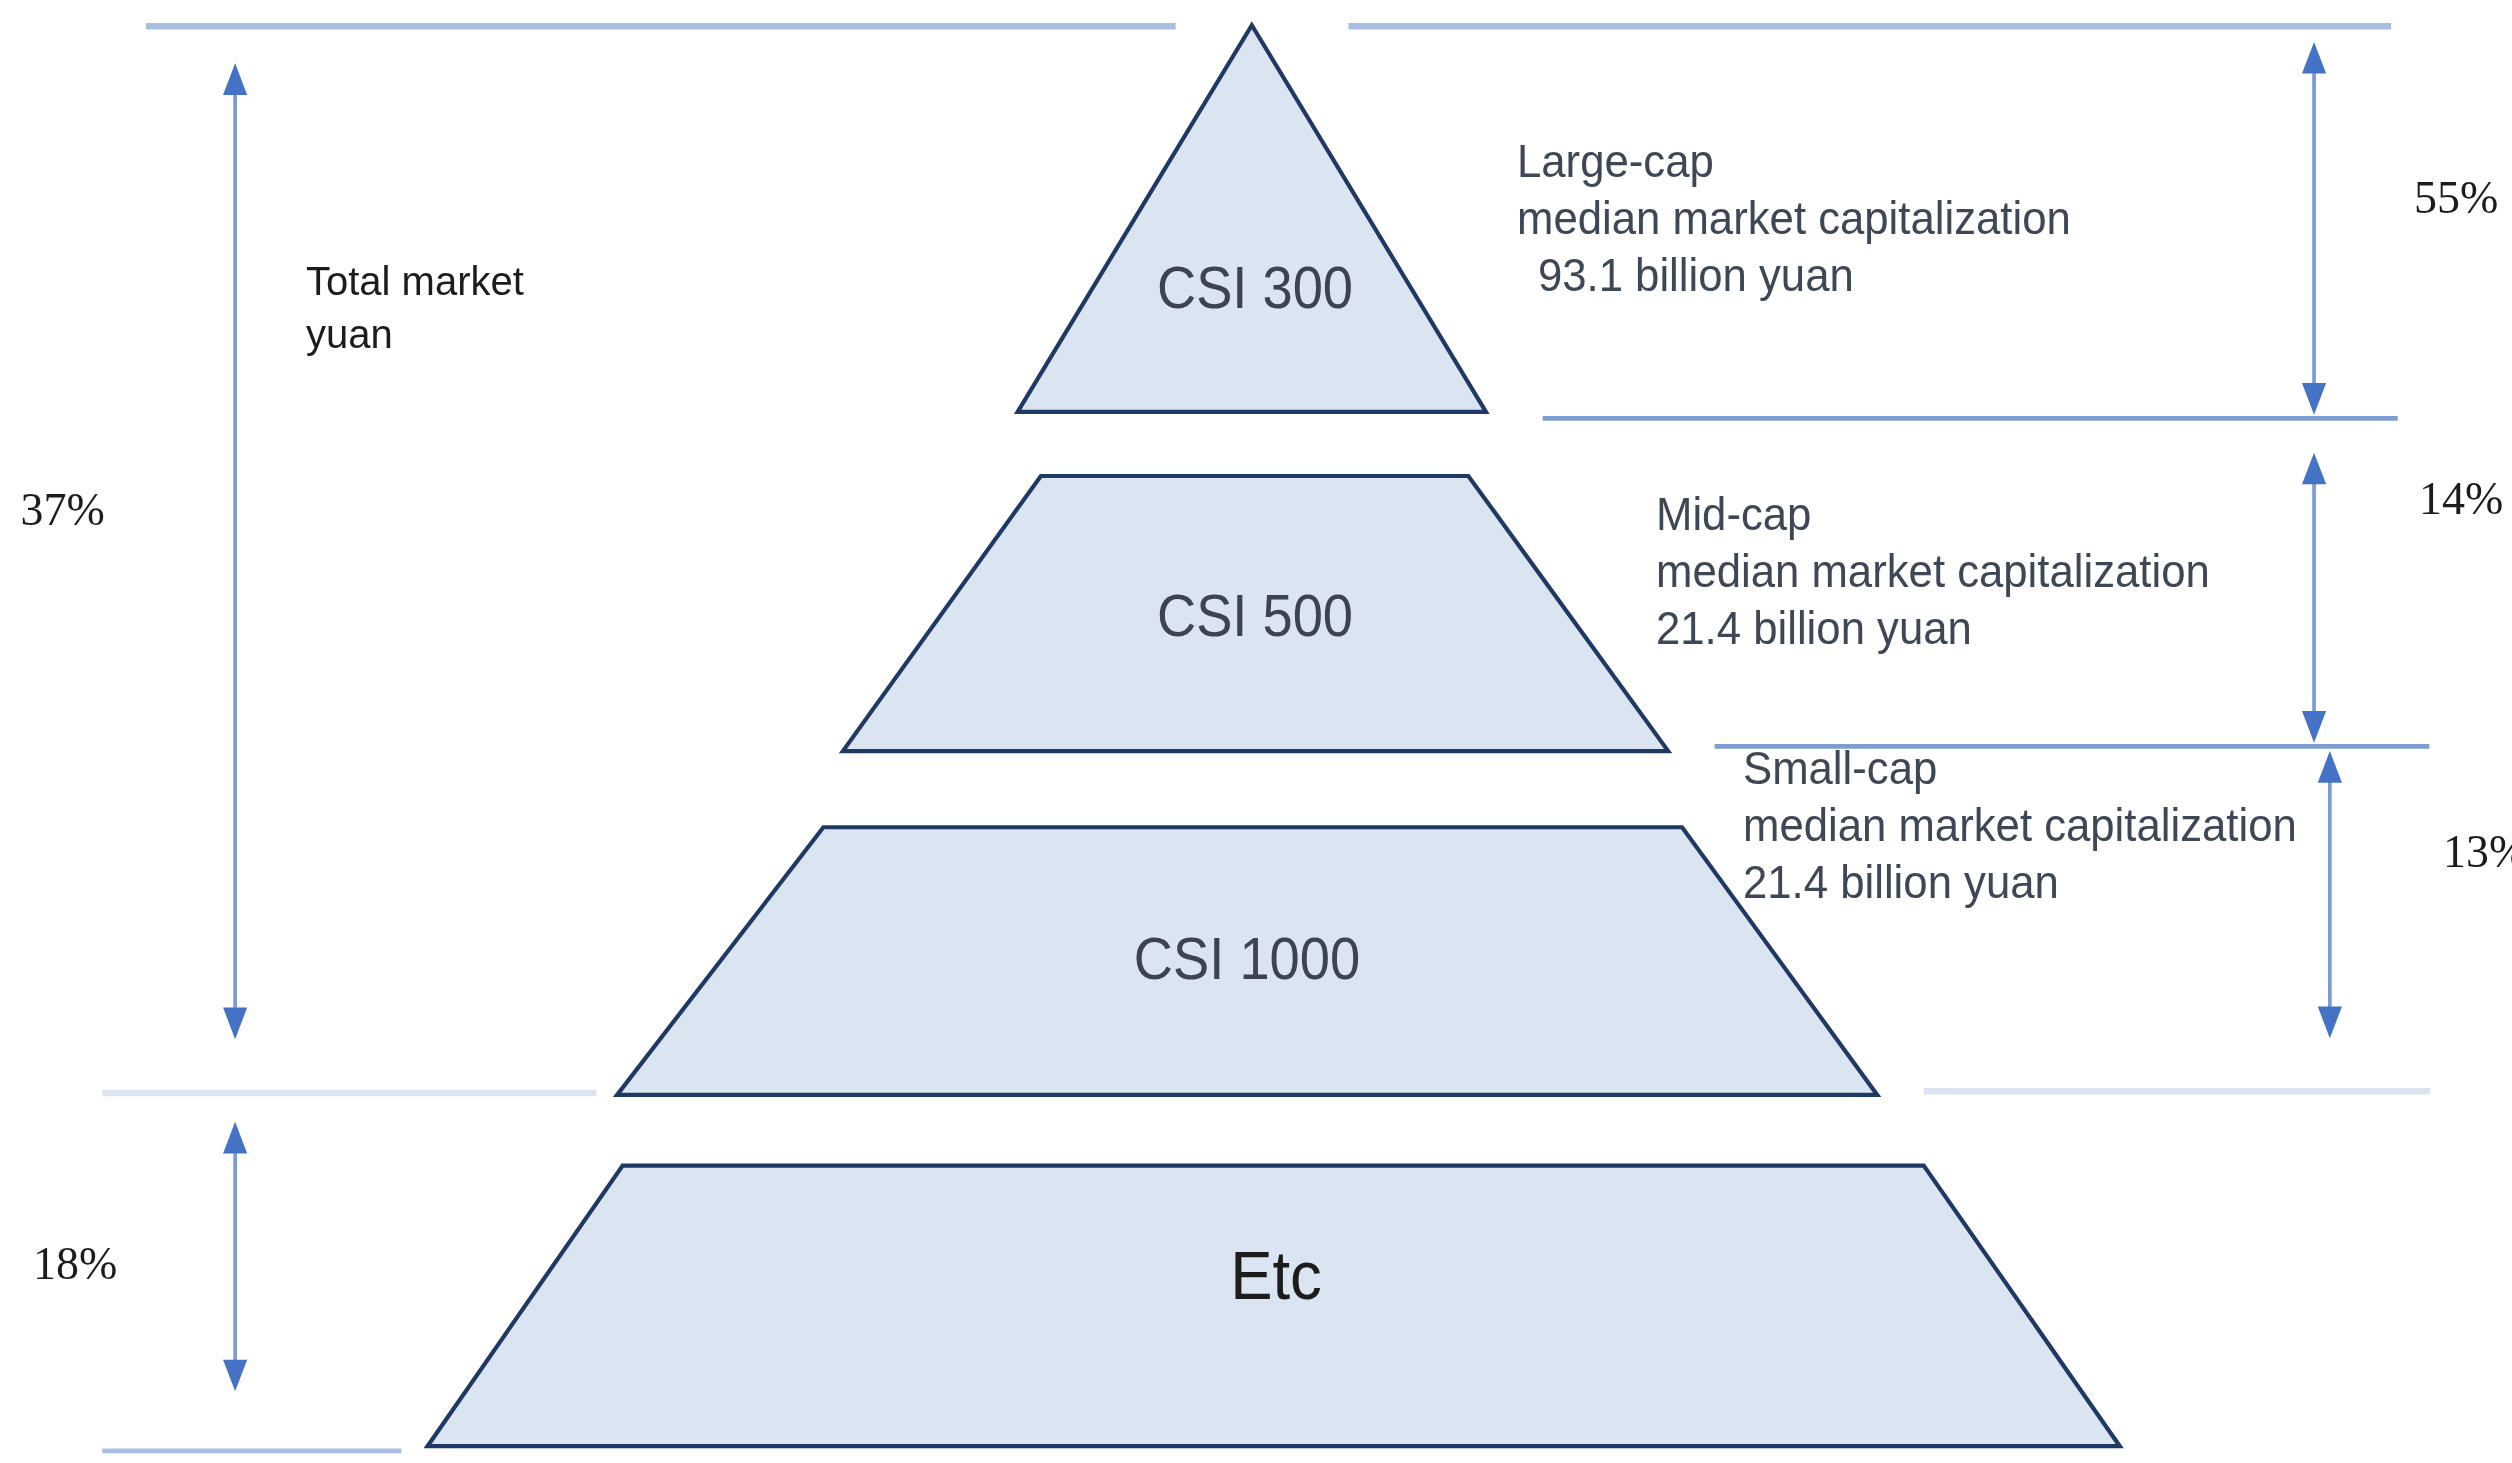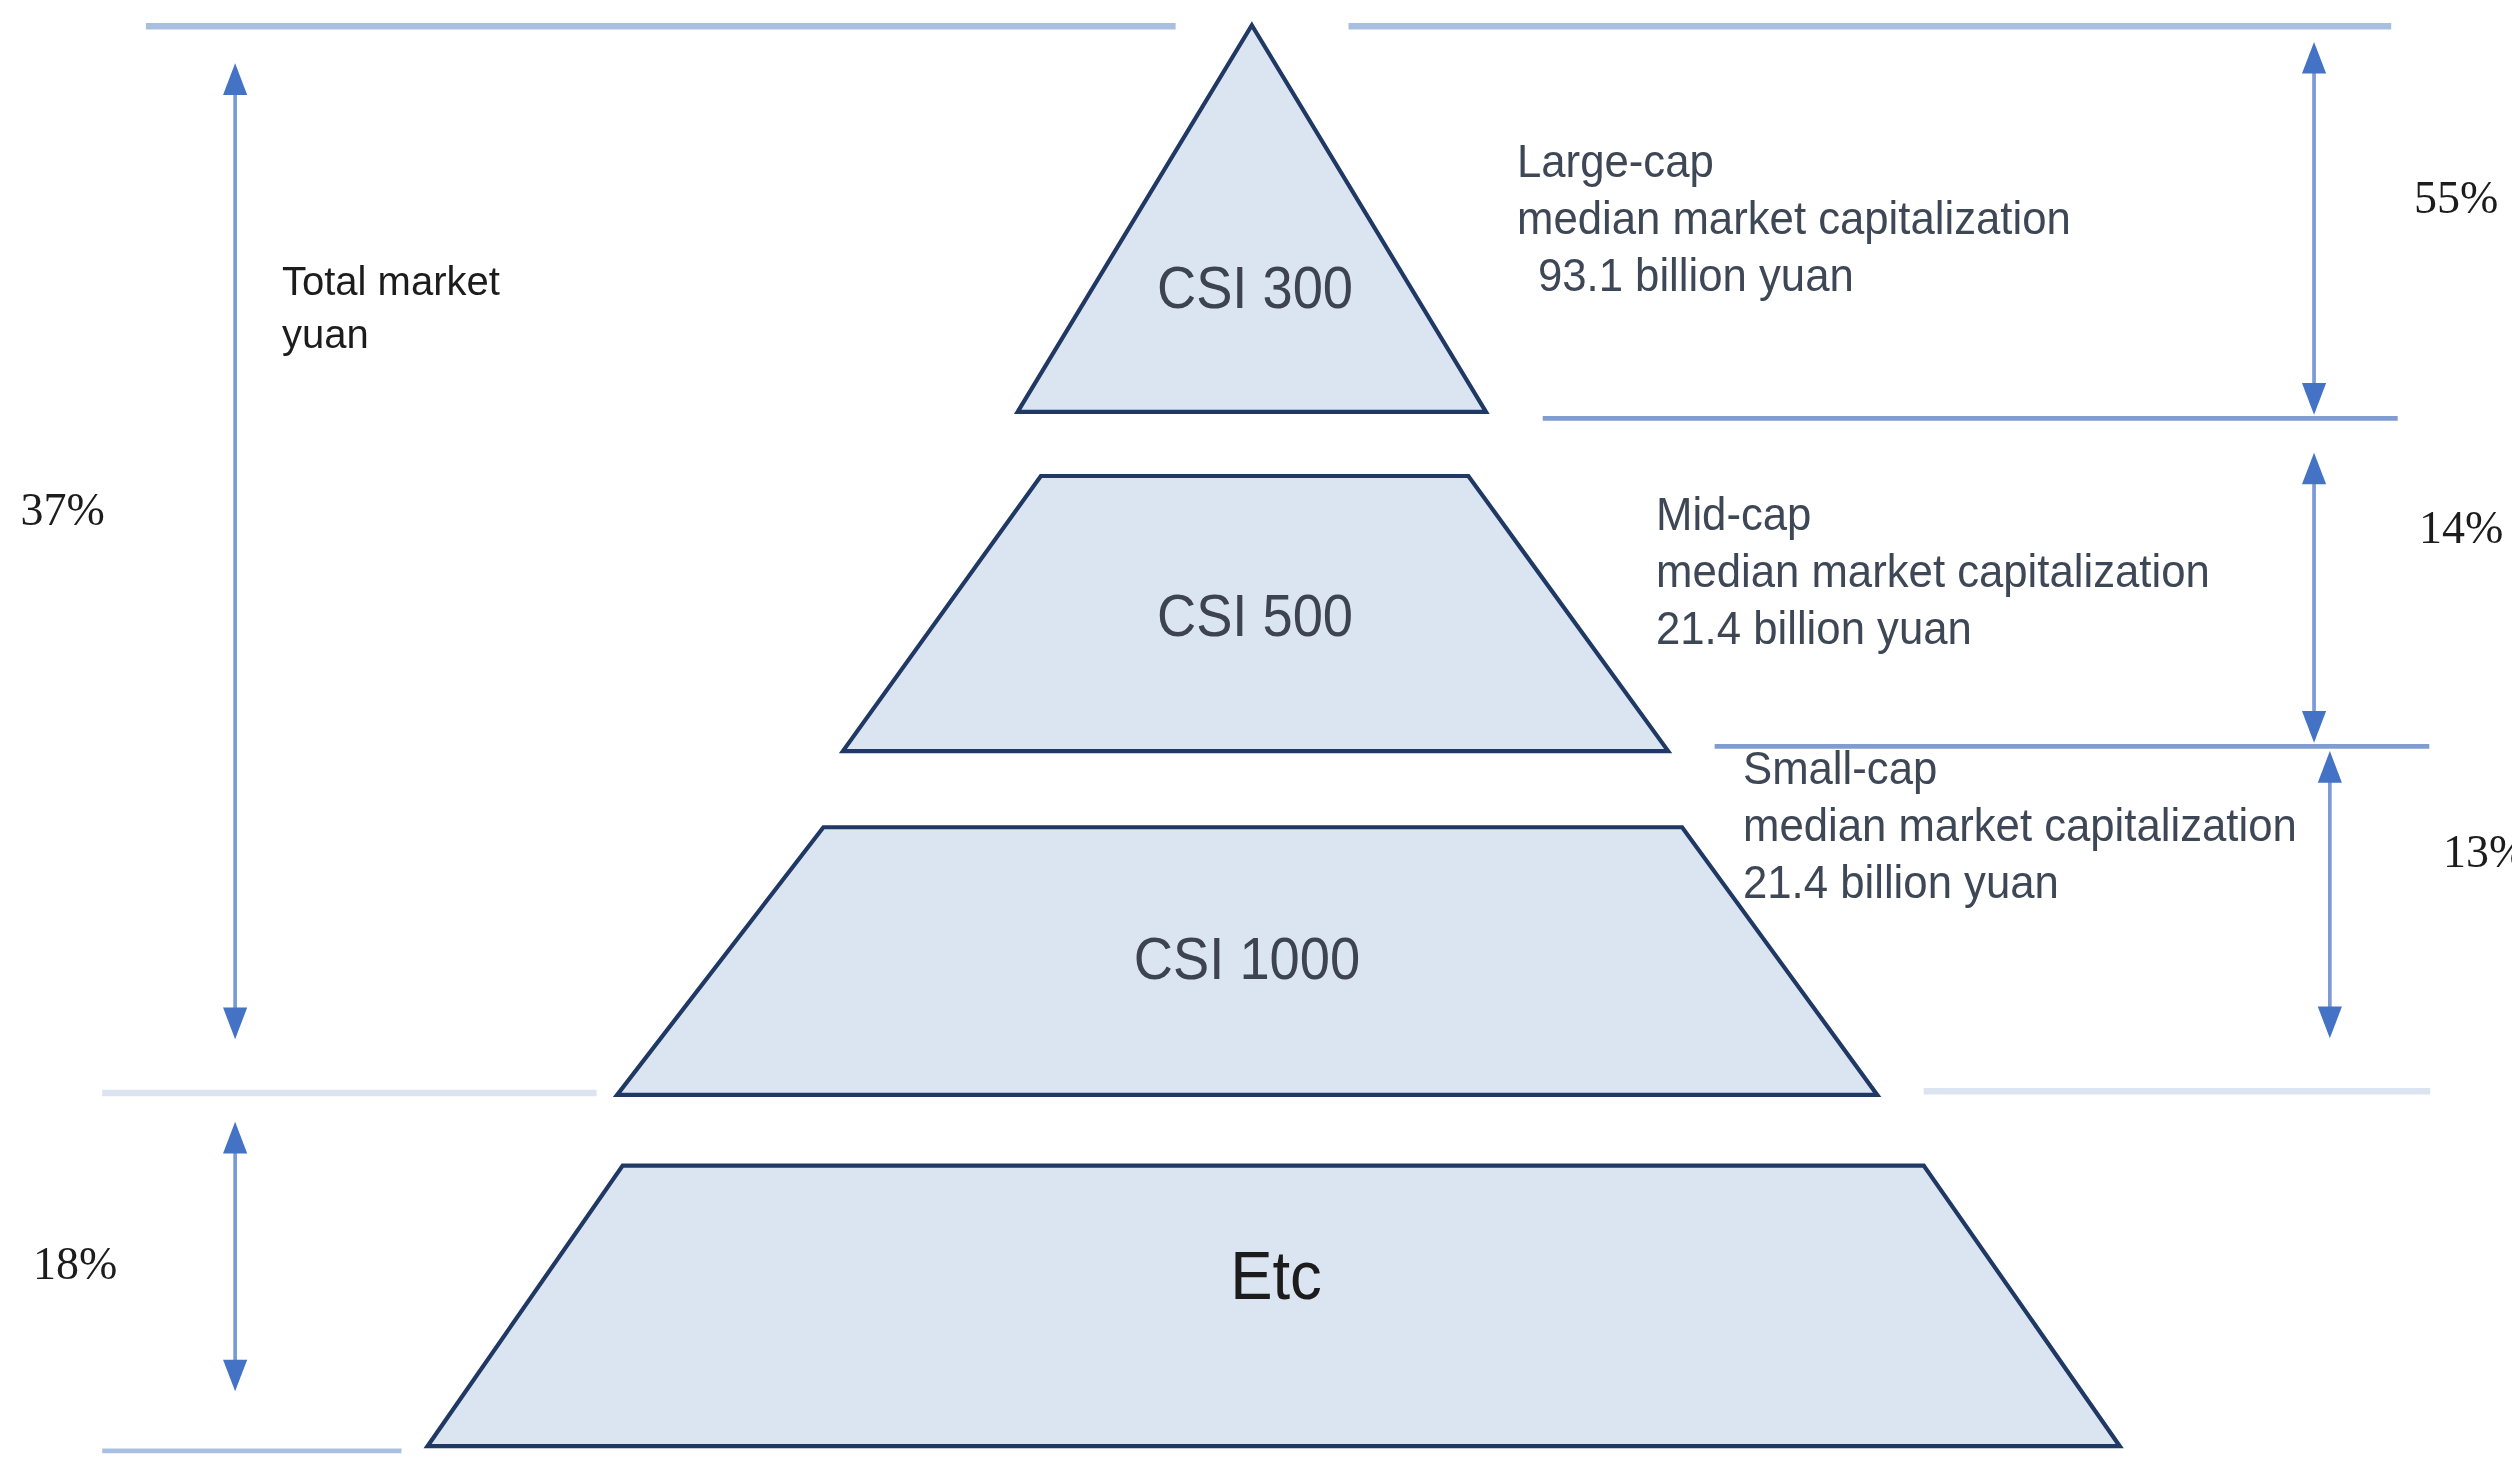--- a/index.html
+++ b/index.html
@@ -55,21 +55,21 @@
     white-space:nowrap;
     font-family:Liberation Serif, serif;
   }
   .axis-label{
     position:absolute;
     font-size:40px;
     line-height:53px;
     color:var(--text-black,#1c1c1c);
     white-space:nowrap;
   }
-  .axis-label .ann-line{display:block;}
+  .axis-label .ann-line{display:block;margin-left:24px;}
 </style>
 </head>
 <body>
 
 <div class="stage">
 
   <svg width="2512" height="1464" viewBox="0 0 2703 1575">
 
     <line x1="157" y1="28" x2="1265" y2="28" stroke-width="7" style="stroke:var(--line-top,#a9bfe2)"></line>
     <line x1="1451" y1="28" x2="2573" y2="28" stroke-width="7" style="stroke:var(--line-top,#a9bfe2)"></line>
@@ -143,17 +143,17 @@
 
   <div class="ann" style="left:1743px;top:740px">
     <span class="ann-line">Small-cap</span>
     <span class="ann-line">median market capitalization</span>
     <span class="ann-line">21.4 billion yuan</span>
   </div>
 
   <div class="pct" style="left:20.4px;top:481px">37%</div>
   <div class="pct" style="left:33px;top:1235px">18%</div>
   <div class="pct" style="left:2414px;top:169px">55%</div>
-  <div class="pct" style="left:2419px;top:499px">14%</div>
+  <div class="pct" style="left:2419px;top:470px">14%</div>
   <div class="pct" style="left:2443px;top:823px">13%</div>
 
 </div>
 
 
 </body></html>

